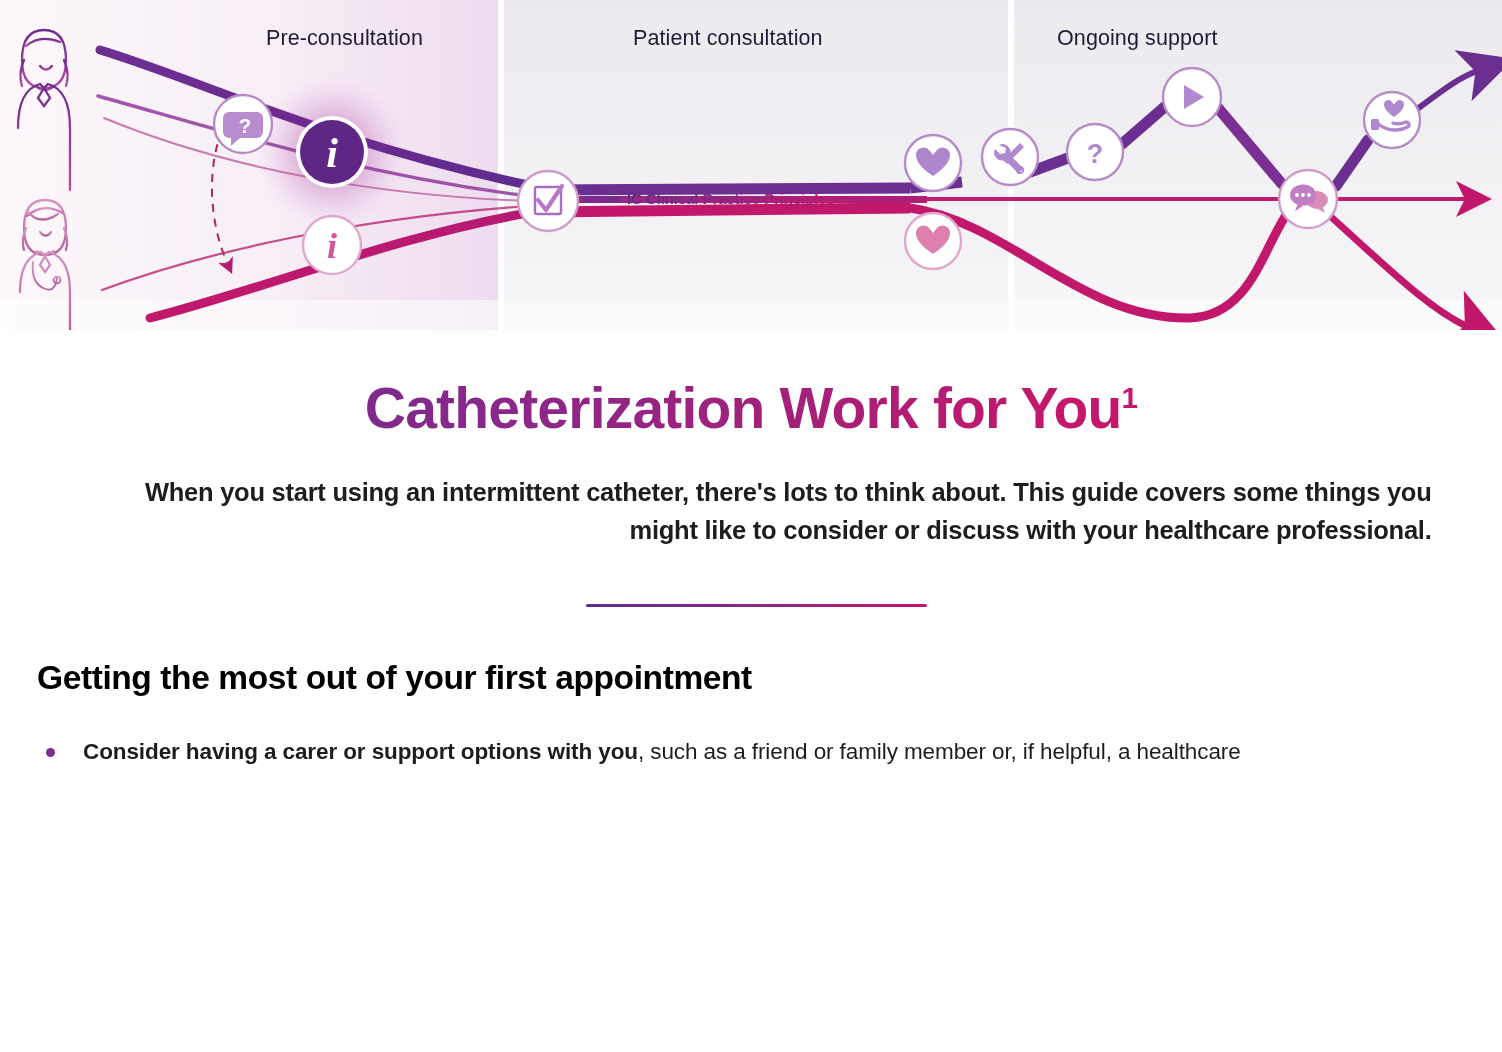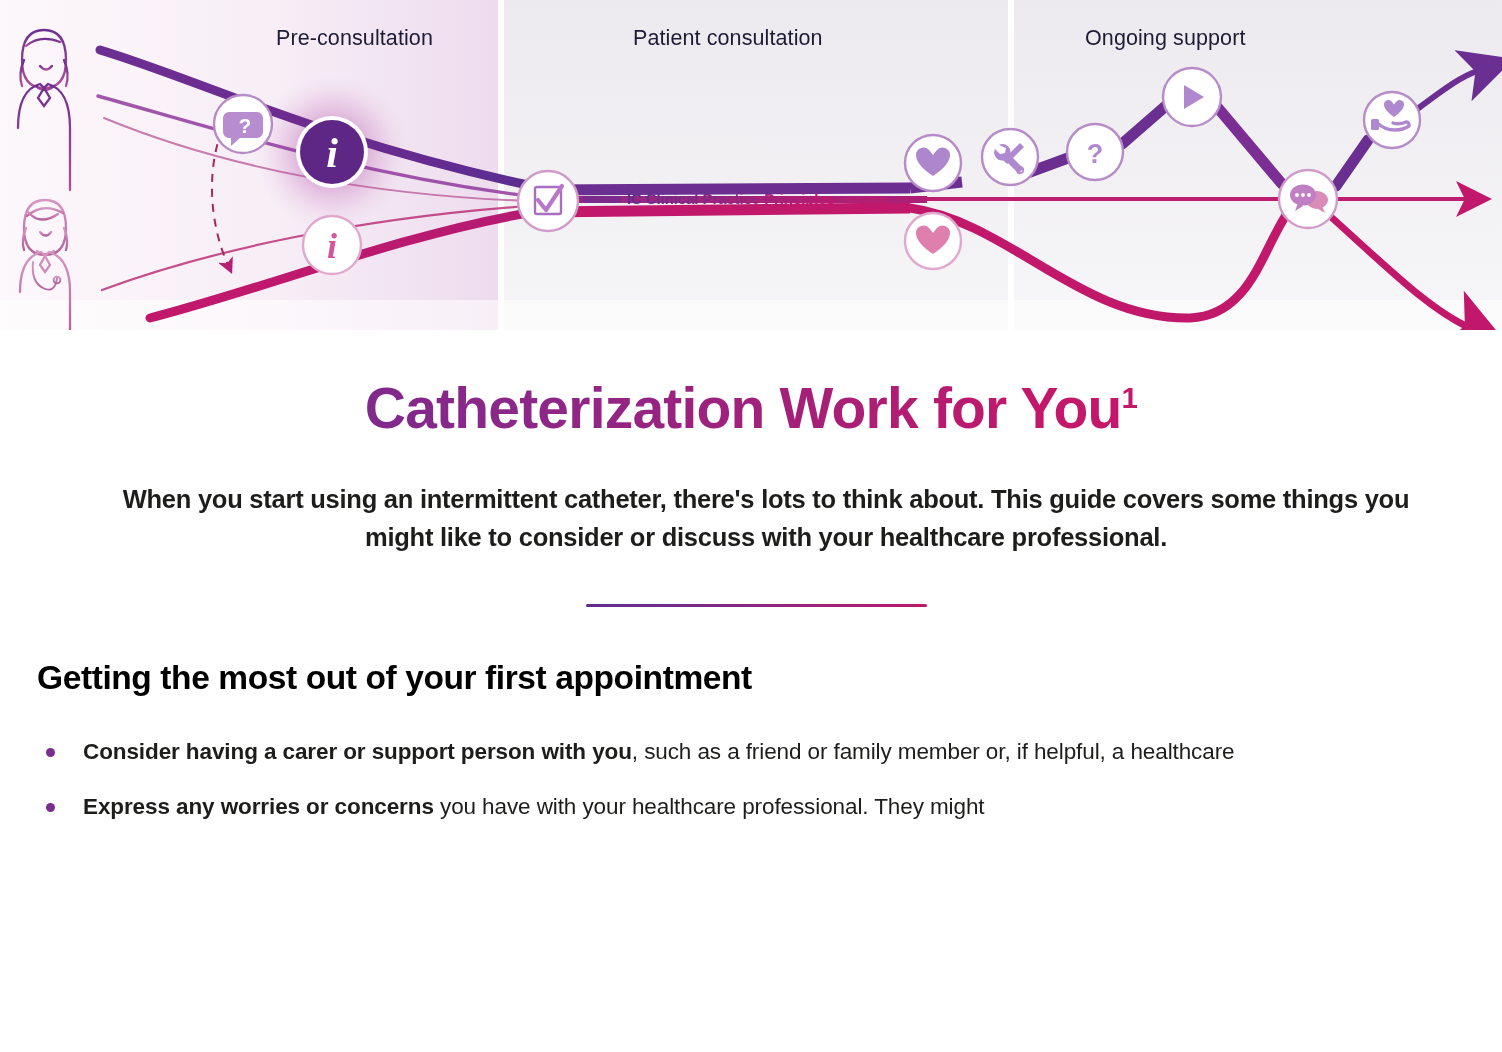--- a/index.html
+++ b/index.html
@@ -29,23 +29,23 @@
   .stage-label {
     position: absolute;
     top: 26px;
     font-family: "Liberation Sans", sans-serif;
     font-size: 21.5px;
     font-weight: 400;
     color: #1e1b35;
     letter-spacing: 0.1px;
     white-space: nowrap;
   }
-  #stage-label-0 { left: 276px; }
+  #stage-label-0 { left: 266px; }
   #stage-label-1 { left: 633px; text-align: right; }
-  #stage-label-2 { left: 1057px; margin-left: 28px; }
+  #stage-label-2 { left: 1057px; }
 
   .ic-principles-label {
     position: absolute;
     left: 627px;
     top: 190px;
     font-family: "Liberation Sans", sans-serif;
     font-size: 15px;
     font-weight: 600;
     letter-spacing: -0.1px;
     white-space: nowrap;
@@ -84,22 +84,22 @@
     vertical-align: super;
     line-height: 0;
   }
 
   #intro-paragraph {
     position: absolute;
     left: 50%;
     transform: translateX(-50%);
     top: 465px;
     width: 1345px;
-    margin: 15px;
-    text-align: center;
+    margin: 8px;
+    text-align: right;
     font-family: "Liberation Sans", sans-serif;
     font-size: 25.5px;
     font-weight: 700;
     line-height: 1.5;
     letter-spacing: -0.25px;
     color: #1d1d1b;
   }
 
   #intro-divider {
     position: absolute;
@@ -382,20 +382,16 @@
 <p id="intro-paragraph">When you start using an intermittent catheter, there's lots to think about. This guide covers some things you might like to consider or discuss with your healthcare professional.</p>
 
 <div id="intro-divider"></div>
 
 <div id="section-block">
   <h2 id="section-heading">Getting the most out of your first appointment</h2>
 
   <ul id="bullet-list">
     <li>
       <span class="bullet-dot"></span>
-      <b>Consider having a carer or support person with you</b><span>, such as a friend or family member or, if helpful, a healthcare</span>
-    </li>
-    <li>
-      <span class="bullet-dot"></span>
-      <b>Express any worries or concerns</b><span> you have with your healthcare professional. They might</span>
+      <b>Consider having a carer or support options with you</b><span>, such as a friend or family member or, if helpful, a healthcare</span>
     </li>
   </ul>
 </div>
 
 </body></html>

